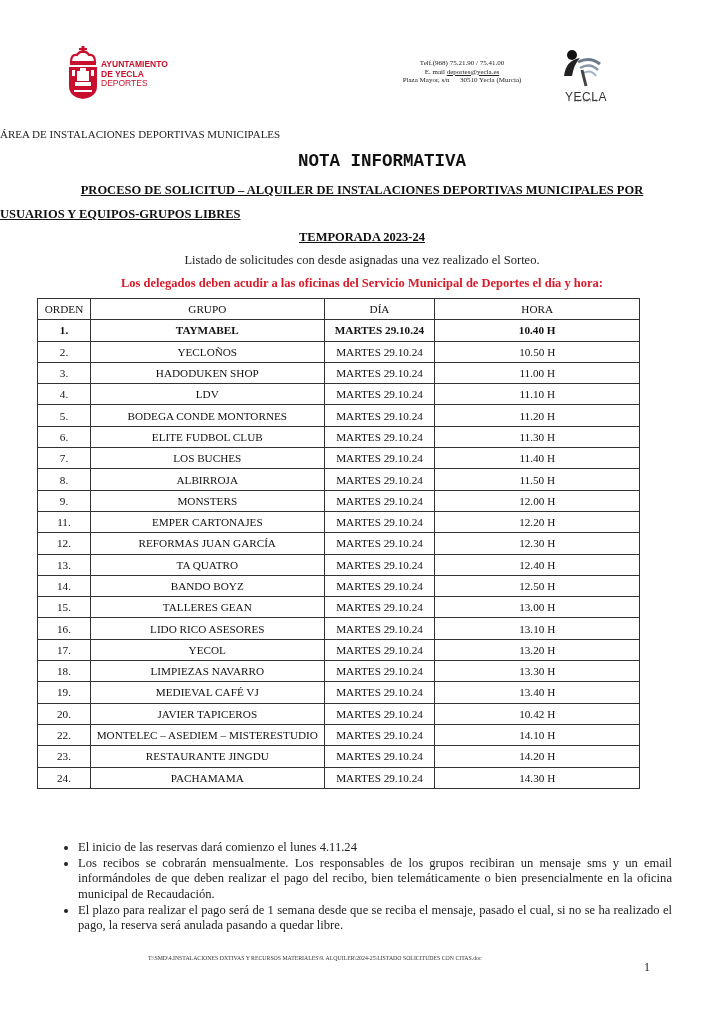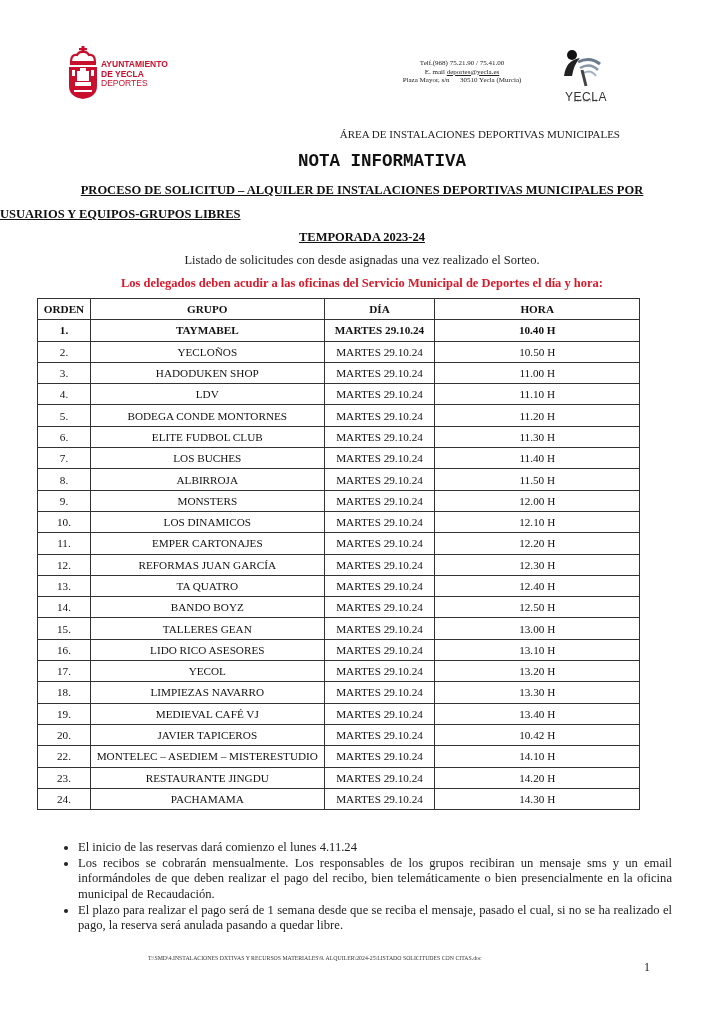--- a/index.html
+++ b/index.html
@@ -8,31 +8,31 @@
   
   .logo-left { left:66px; top:46px; width:110px; height:52px; }
   .logo-text { left:101px; top:60px; font-family:"Liberation Sans", sans-serif; color:#c8102e; font-size:8.5px; line-height:9.5px; }
   .logo-text b { font-weight:bold; display:block; }
   .logo-text span { display:block; }
   .contact { left:388px; top:59px; width:148px; text-align:center; font-size:7px; line-height:8.6px; color:#222; }
   .contact u { text-decoration:underline; }
   .logo-right { left:556px; top:46px; width:56px; height:58px; }
   .right-label { left:560px; top:90px; width:52px; text-align:center; font-family:"Liberation Sans", sans-serif; font-size:12px; color:#333; letter-spacing:0.5px; }
   .right-sub { left:560px; top:99px; width:52px; text-align:center; font-family:"Liberation Sans", sans-serif; font-size:3px; color:#555; letter-spacing:1px; }
-  .area { left:0; width:620px; top:128px; text-align:right; font-size:11px; color:#222; }
+  .area { left:0; width:620px; top:128px; text-align:left; font-size:11px; color:#222; }
   .title { left:0; width:724px; top:151px; text-align:center; font-family:Liberation Mono, monospace; font-weight:bold; font-size:17.5px; color:#111;padding-left:20px; }
   .sub1 { left:0; width:724px; top:183px; text-align:center; font-weight:bold; font-size:12.5px; text-decoration:underline; }
   .sub2 { left:0; width:724px; top:207px; font-weight:bold; font-size:12.5px; text-decoration:underline; }
   .sub3 { left:0; width:724px; top:230px; text-align:center; font-weight:bold; font-size:12.5px; text-decoration:underline; }
   .intro { left:0; width:724px; top:253px; text-align:center; font-size:12.5px; color:#222; }
   .red { left:0; width:724px; top:276px; text-align:center; font-weight:bold; font-size:12.5px; color:#d7192a; }
   
   table.list { position:absolute; left:37px; top:298px; width:603px; border-collapse:collapse; font-size:11.2px; }
   table.list td, table.list th { border:1px solid #333; height:20.3px; padding:0; text-align:center; vertical-align:middle; font-weight:normal; }
-  table.list th { font-weight:bold; }
+  table.list th { font-weight:normal; }
   table.list col.c1 { width:53px; }
   table.list col.c2 { width:234px; }
   table.list col.c3 { width:111px; }
   table.list col.c4 { width:205px; }
   tr.bold td { font-weight:bold; }
   
   ul.notes { position:absolute; left:56px; top:840px; width:594px; margin:0; padding:0 0 0 22px; font-size:12.6px; line-height:15.2px; color:#222; text-align:justify; }
   ul.notes li { margin:0 0 1px 0; padding-left:0; }
   .footer { left:148px; top:955px; width:440px; font-size:5.8px; color:#333; white-space:nowrap; }
   .pageno { left:644px; top:960px; font-size:12px; color:#222; }
@@ -155,26 +155,20 @@
         <td>MARTES 29.10.24</td>
         <td>11.50 H</td>
       </tr>
       <tr>
         <td>9.</td>
         <td>MONSTERS</td>
         <td>MARTES 29.10.24</td>
         <td>12.00 H</td>
       </tr>
       <tr>
-        <td>10.</td>
-        <td>LOS DINAMICOS</td>
-        <td>MARTES 29.10.24</td>
-        <td>12.10 H</td>
-      </tr>
-      <tr>
         <td>11.</td>
         <td>EMPER CARTONAJES</td>
         <td>MARTES 29.10.24</td>
         <td>12.20 H</td>
       </tr>
       <tr>
         <td>12.</td>
         <td>REFORMAS JUAN GARCÍA</td>
         <td>MARTES 29.10.24</td>
         <td>12.30 H</td>

